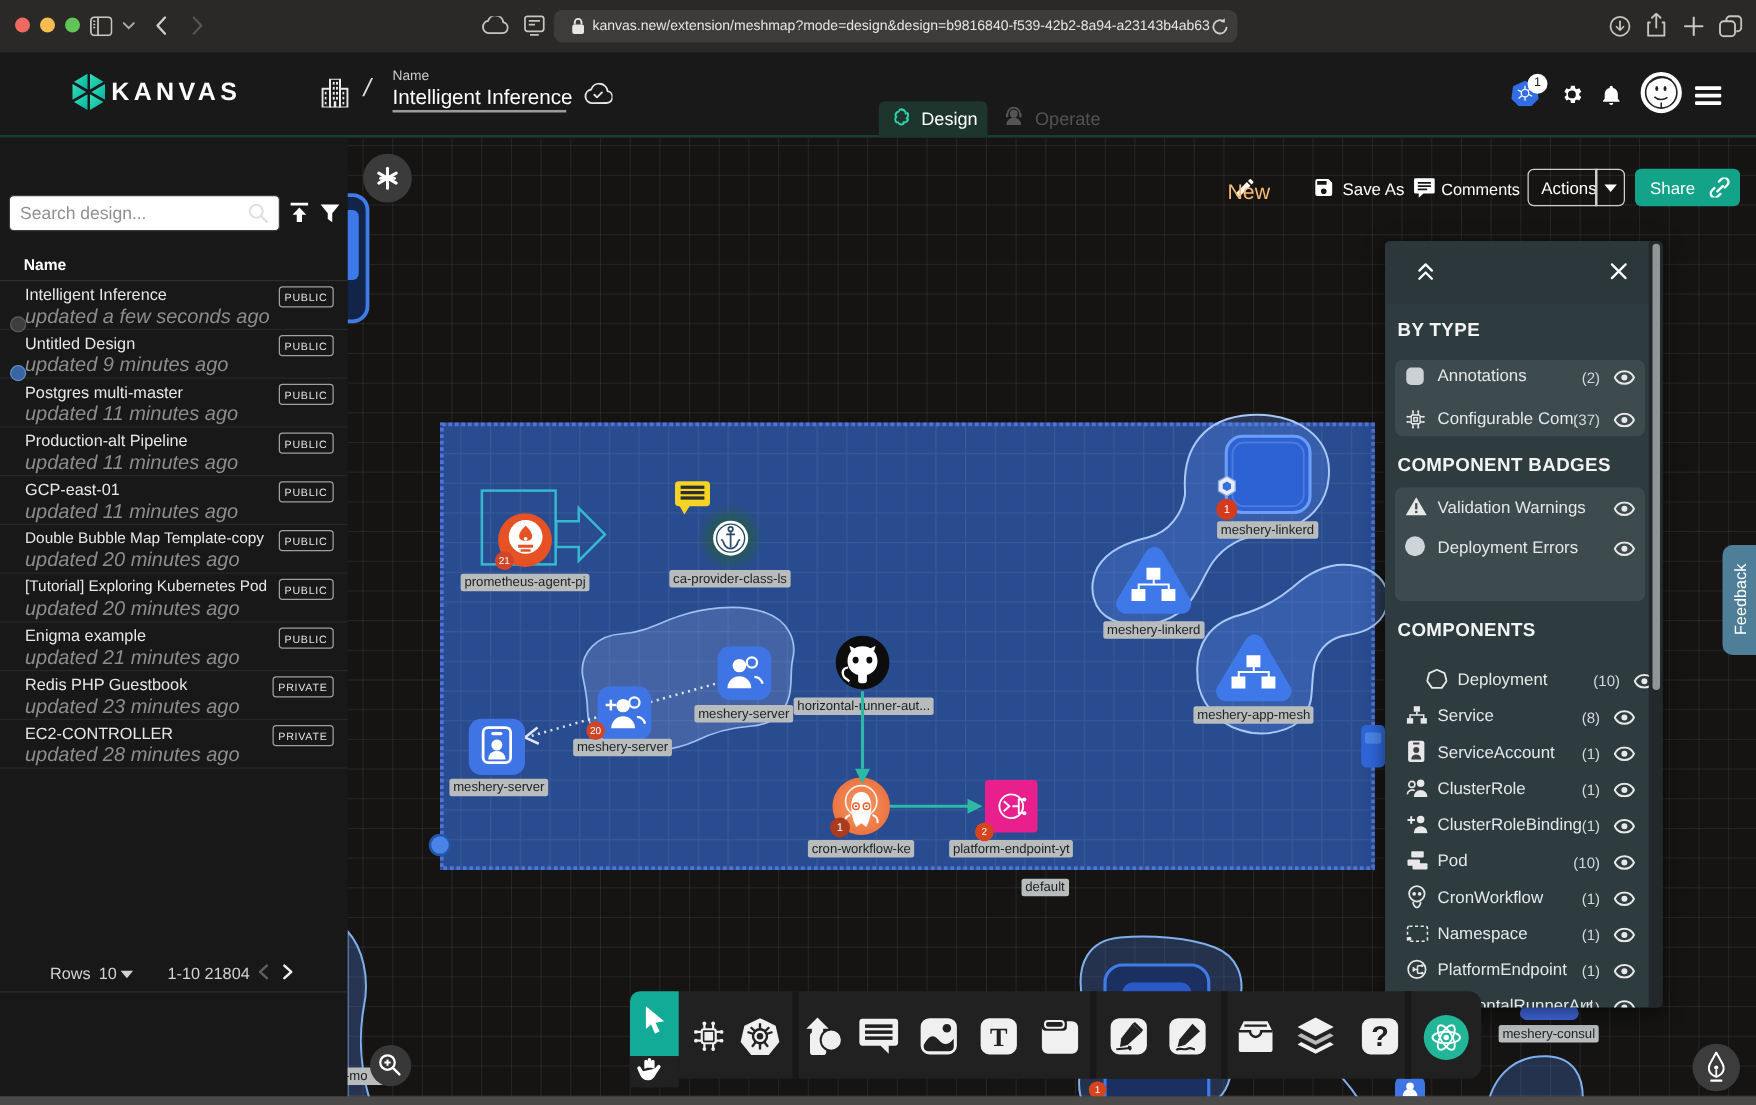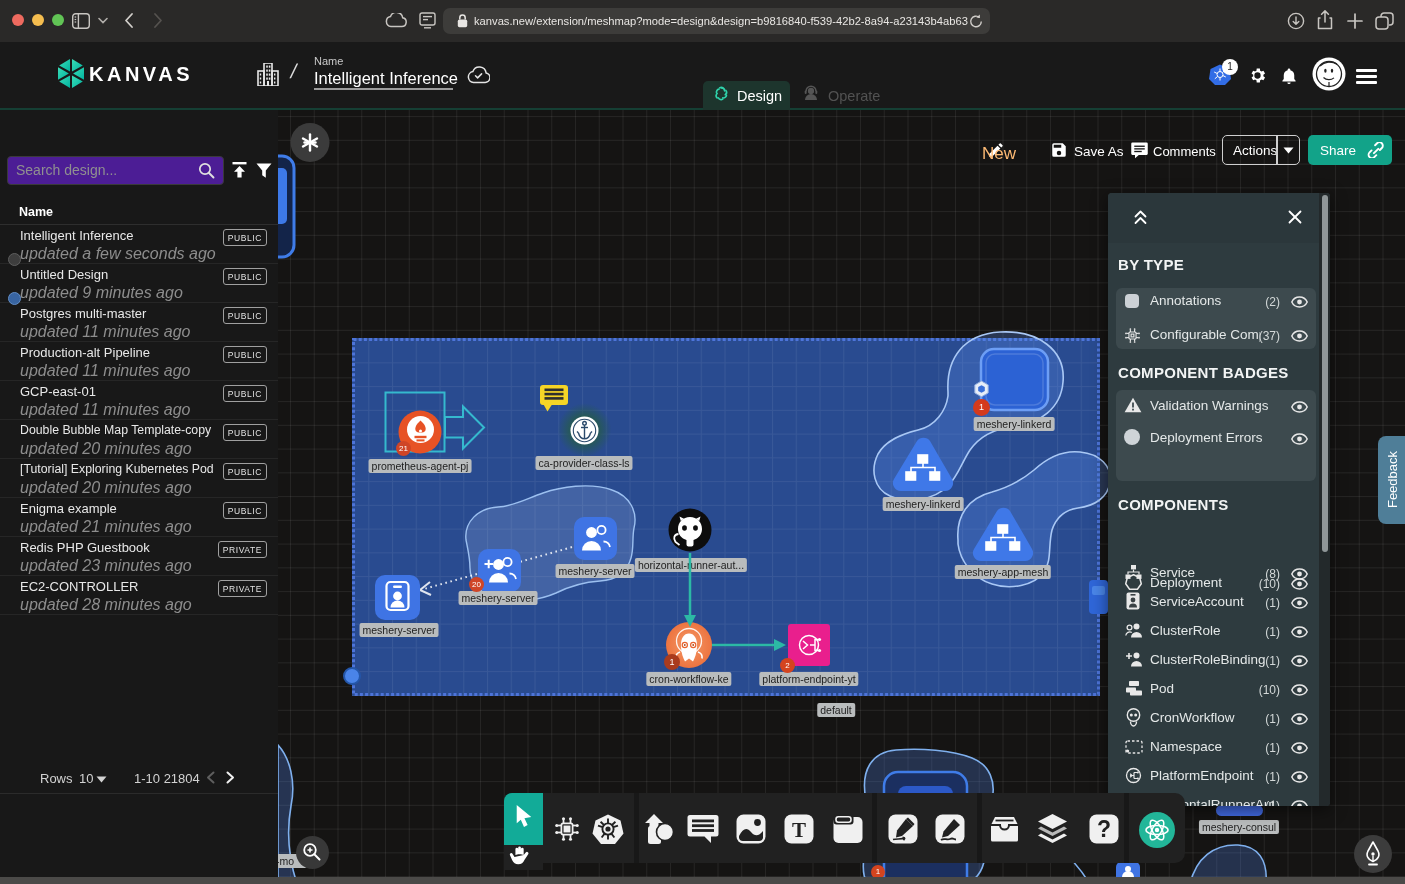--- a/index.html
+++ b/index.html
@@ -186,21 +186,21 @@
         <ellipse cx="13.4" cy="13.8" rx="1.2" ry="2" fill="#222"></ellipse>
         <ellipse cx="20" cy="13.8" rx="1.2" ry="2" fill="#222"></ellipse>
         <path d="M11.5 20.5 a8 8 0 0 0 10.5 0.4" fill="none" stroke="#222" stroke-width="1.2"></path>
         <path d="M17 29.5 V25" stroke="#222" stroke-width="1.2"></path>
       </svg>
     <div class="abs" style="left:1356px;top:27px;width:21px;height:3px;background:#fff;border-radius:1px;"></div>
     <div class="abs" style="left:1356px;top:33px;width:21px;height:3px;background:#fff;border-radius:1px;"></div>
     <div class="abs" style="left:1356px;top:39px;width:21px;height:3px;background:#fff;border-radius:1px;"></div>
   </div>
   <div id="sidebar">
-    <div class="abs" style="left:7px;top:46px;width:217px;height:29px;background:#4c1d95;border:1px solid #3a3a3a;border-radius:4px;color:#909090;font-size:14px;line-height:27px;padding-left:8px;">Search design...</div>
+    <div class="abs" style="left:7px;top:46px;width:217px;height:29px;background:#ffffff;border:1px solid #3a3a3a;border-radius:4px;color:#909090;font-size:14px;line-height:27px;padding-left:8px;">Search design...</div>
     <svg class="abs" style="left:198px;top:52px;" width="17" height="17" viewBox="0 0 17 17">
         <circle cx="7" cy="7" r="5.2" fill="none" stroke="#e0e0e0" stroke-width="1.7"></circle>
         <line x1="11" y1="11" x2="15.5" y2="15.5" stroke="#e0e0e0" stroke-width="1.9" stroke-linecap="round"></line>
       </svg>
     <svg class="abs" style="left:232px;top:52px;" width="15" height="16" viewBox="0 0 15 16" fill="#fff">
         <rect x="0.5" y="0" width="14" height="2.4"></rect>
         <path d="M7.5 4 L13 9.8 H9.6 V15.6 H5.4 V9.8 H2 Z"></path>
       </svg>
     <svg class="abs" style="left:256px;top:53px;" width="16" height="15" viewBox="0 0 16 15" fill="#fff">
         <path d="M0.5 0.5 H15.5 L9.8 7.6 V14.8 L6.2 12.2 V7.6 Z"></path>
@@ -349,21 +349,21 @@
     <div class="prow" style="left:8px;top:231px;width:200px;">
       <div class="abs" style="left:8px;top:5px;width:16px;height:16px;border-radius:50%;background:#cfd4d8;"></div>
       <div class="nm">Deployment Errors</div>
       <svg class="abs" style="right:8px;top:9px;" width="17" height="12" viewBox="0 0 17 12">
           <path d="M8.5 1 C4.5 1 1.8 3.8 0.8 6 C1.8 8.2 4.5 11 8.5 11 C12.5 11 15.2 8.2 16.2 6 C15.2 3.8 12.5 1 8.5 1 Z" fill="none" stroke="#e8e8e8" stroke-width="1.5"></path>
           <circle cx="8.5" cy="6" r="2.4" fill="#e8e8e8"></circle>
         </svg>
     </div>
     <div class="sect" style="top:303px;">COMPONENTS</div>
     <div id="comprows">
-      <div class="prow" style="left:8px;top:337px;width:200px;margin-top:39px;">
+      <div class="prow" style="left:24px;top:337px;width:200px;">
         <svg class="abs" style="left:9px;top:5px;" width="17" height="17" viewBox="0 0 17 17">
             <path d="M8.5 0.8 L14.6 3.5 L16.3 9.8 L12.4 15.3 L4.6 15.3 L0.7 9.8 L2.4 3.5 Z" fill="none" stroke="#e8e8e8" stroke-width="1.5" stroke-linejoin="round"></path>
           </svg>
         <div class="nm">Deployment</div>
           <div class="ct">(10)</div>
         <svg class="abs" style="right:8px;top:9px;" width="17" height="12" viewBox="0 0 17 12">
             <path d="M8.5 1 C4.5 1 1.8 3.8 0.8 6 C1.8 8.2 4.5 11 8.5 11 C12.5 11 15.2 8.2 16.2 6 C15.2 3.8 12.5 1 8.5 1 Z" fill="none" stroke="#e8e8e8" stroke-width="1.5"></path>
             <circle cx="8.5" cy="6" r="2.4" fill="#e8e8e8"></circle>
           </svg>
       </div>

